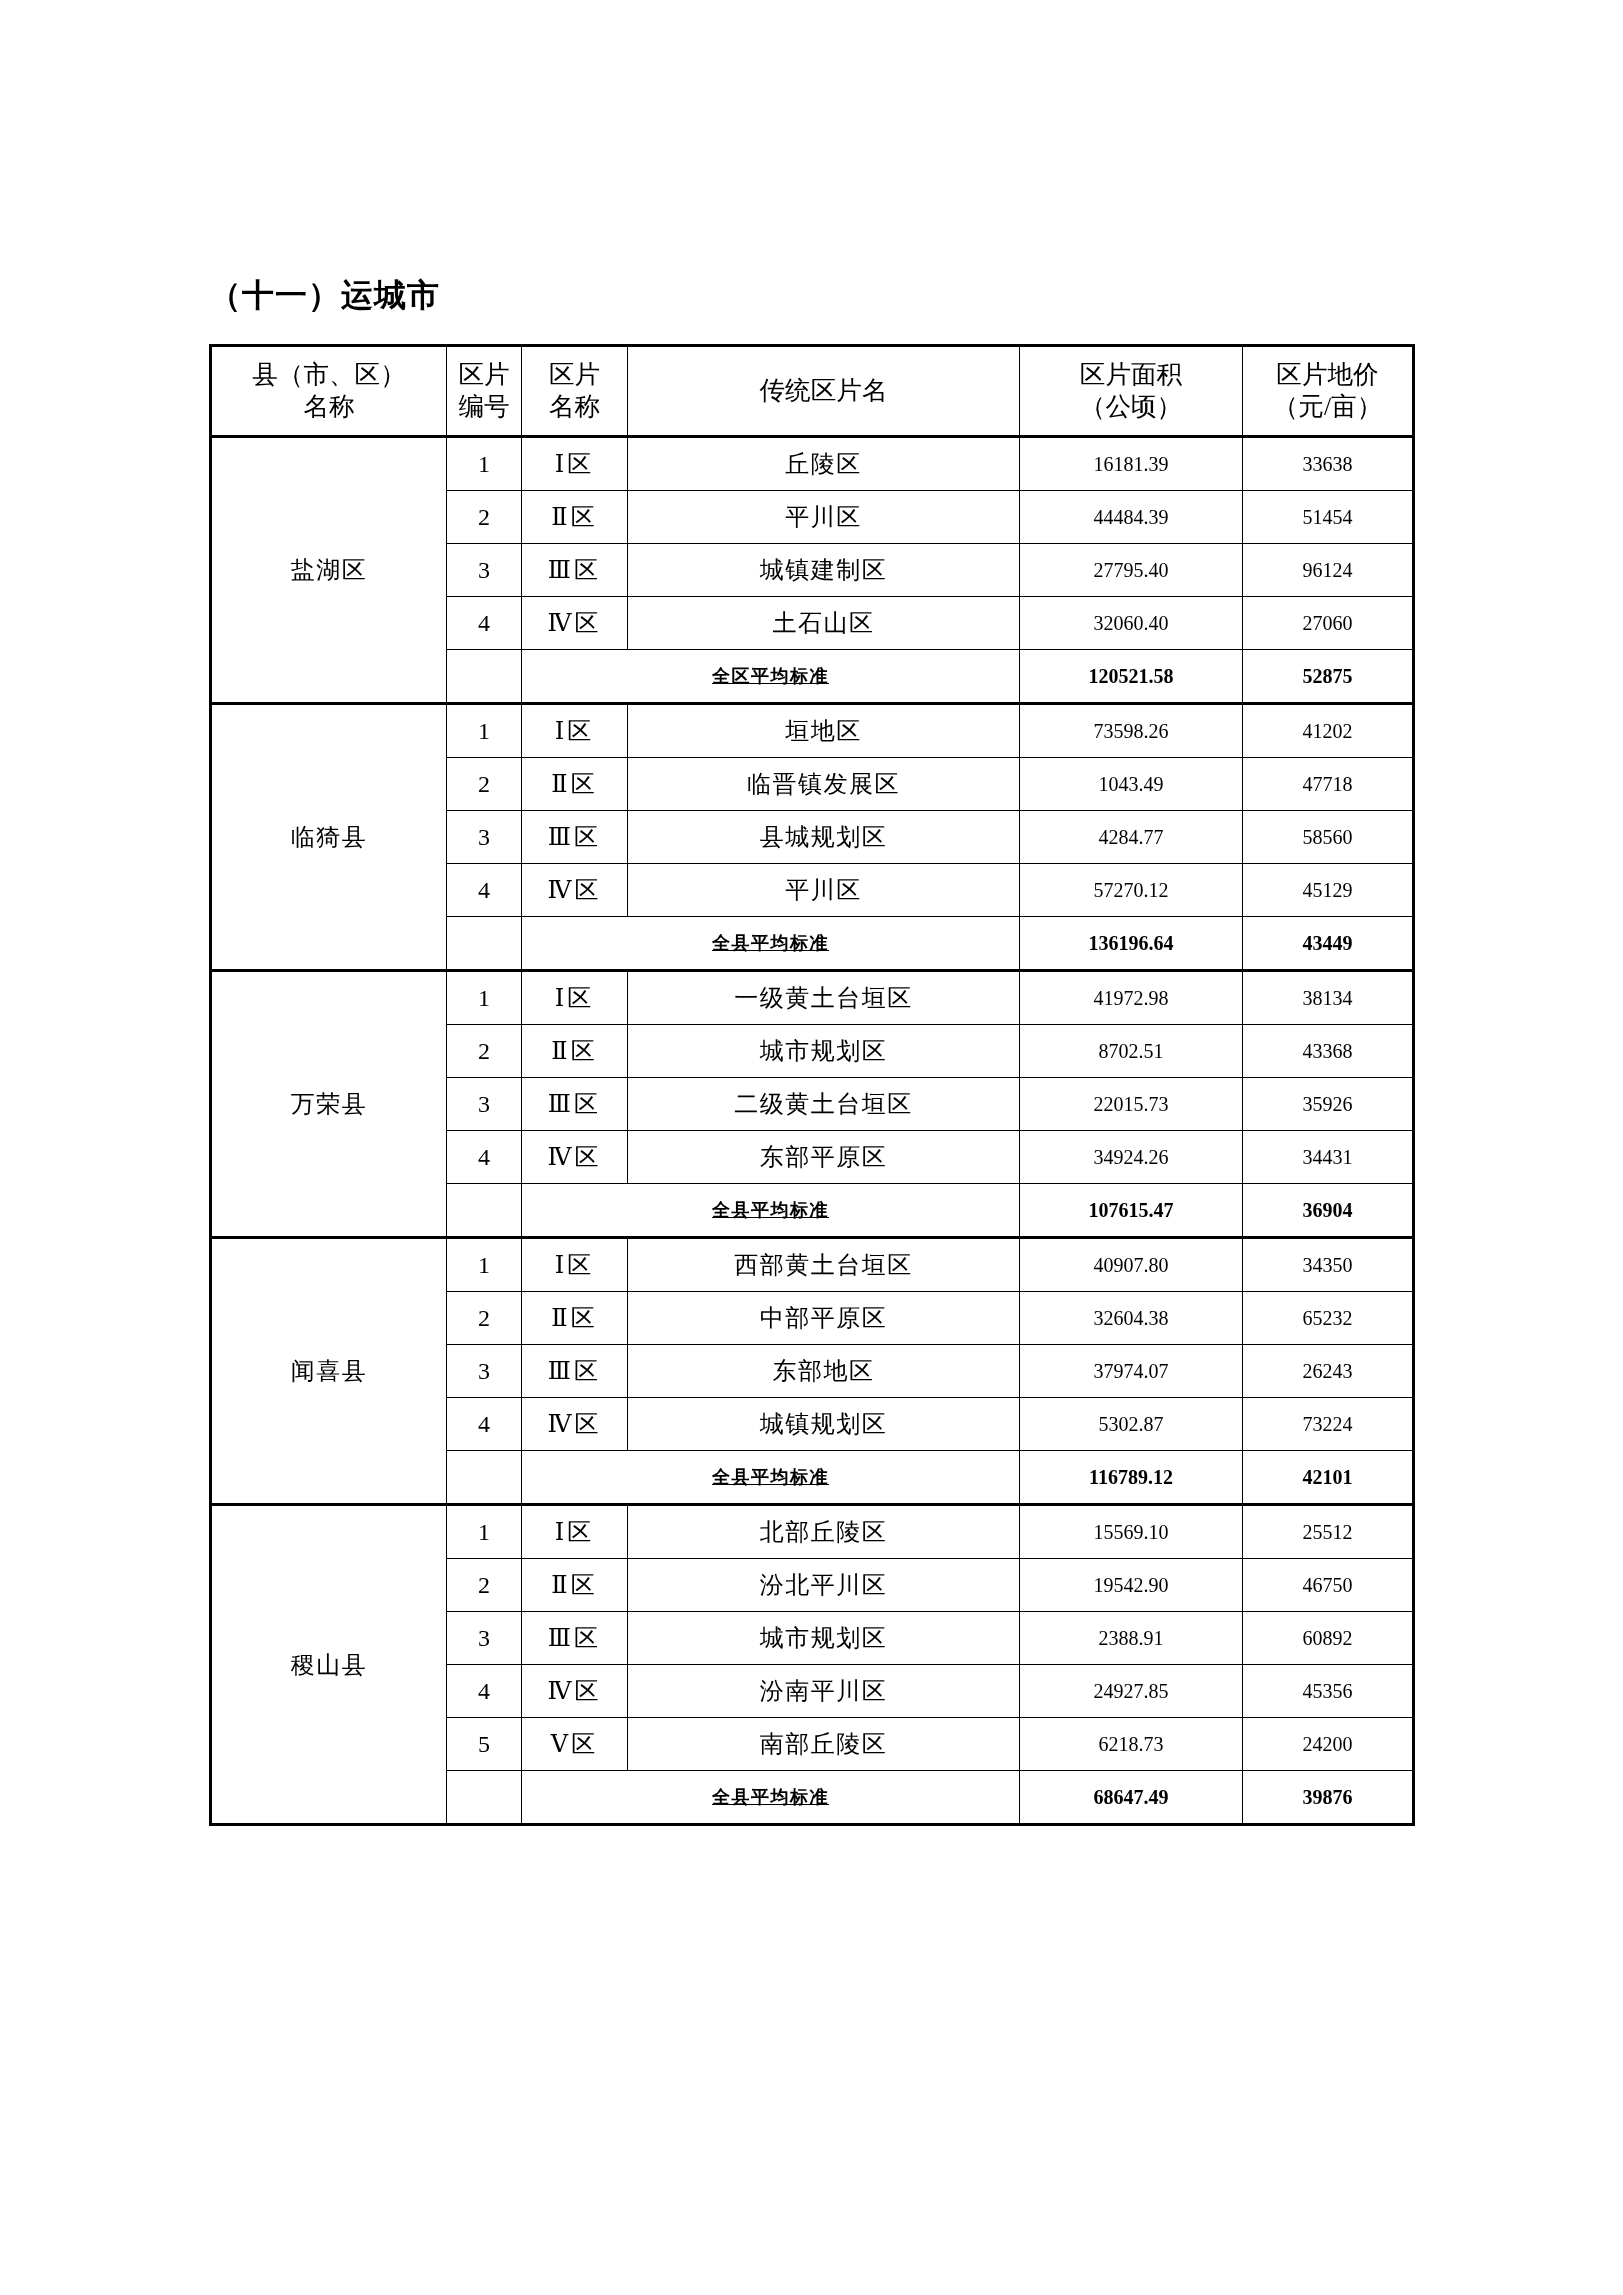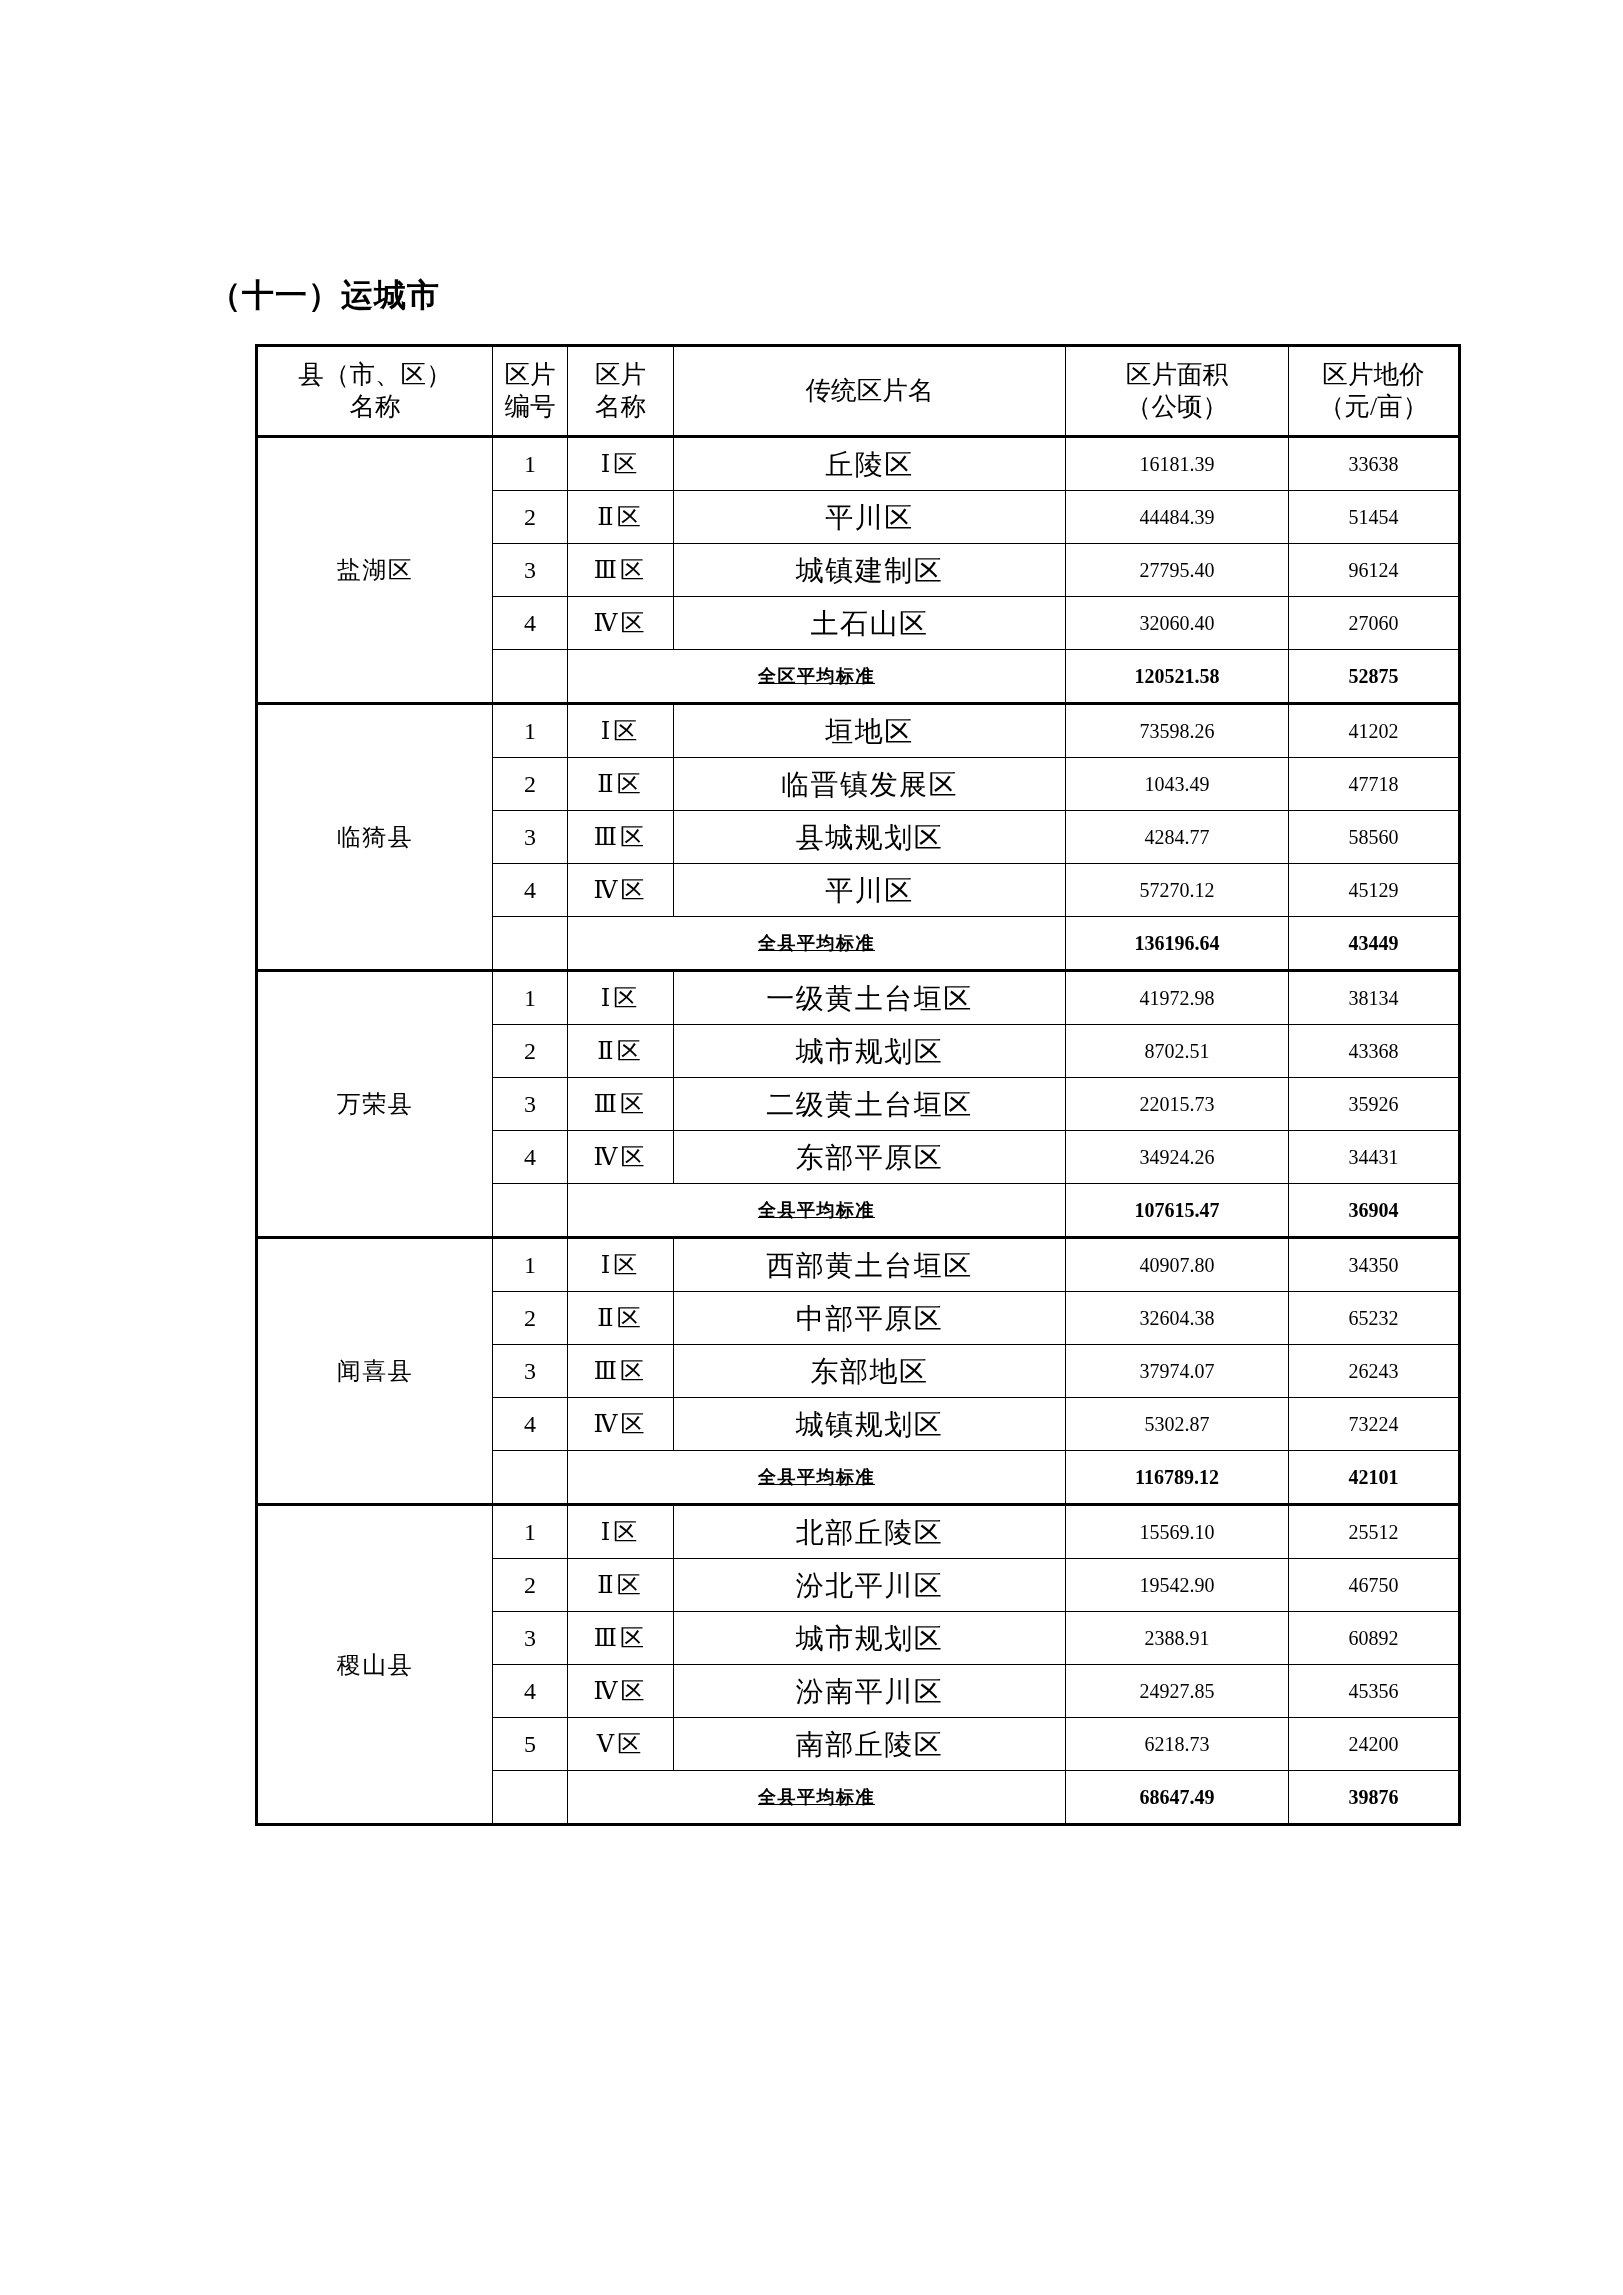--- a/index.html
+++ b/index.html
@@ -47,21 +47,20 @@
     padding: 0;
     margin: 0;
     text-align: center;
     vertical-align: middle;
     font-weight: normal;
     line-height: 1.25;
   }
   
   table.price-table {
     border: 3.6px solid #000000;
-    margin-left: 46px;
   }
   
   col.c-county { width: 236px; }
   col.c-num    { width: 75px; }
   col.c-zname  { width: 106px; }
   col.c-trad   { width: 392px; }
   col.c-area   { width: 223px; }
   col.c-price  { width: 171px; }
 
   thead td {
@@ -78,21 +77,21 @@
     font-size: 24px;
     font-weight: bold;
     letter-spacing: 1.5px;
   }
   td.num-cell { font-size: 24px; }
   td.zone-cell {
     font-size: 24px;
     letter-spacing: 3.1px;
   }
   td.trad-cell {
-    font-size: 28px;
+    font-size: 24px;
     letter-spacing: 1.5px;
   }
   td.area-cell {
     text-align: right;
     padding-right: 20.4px;
     font-size: 20px;
     font-family: "Liberation Serif", "DejaVu Serif", serif;
   }
   td.price-cell {
     text-align: right;

